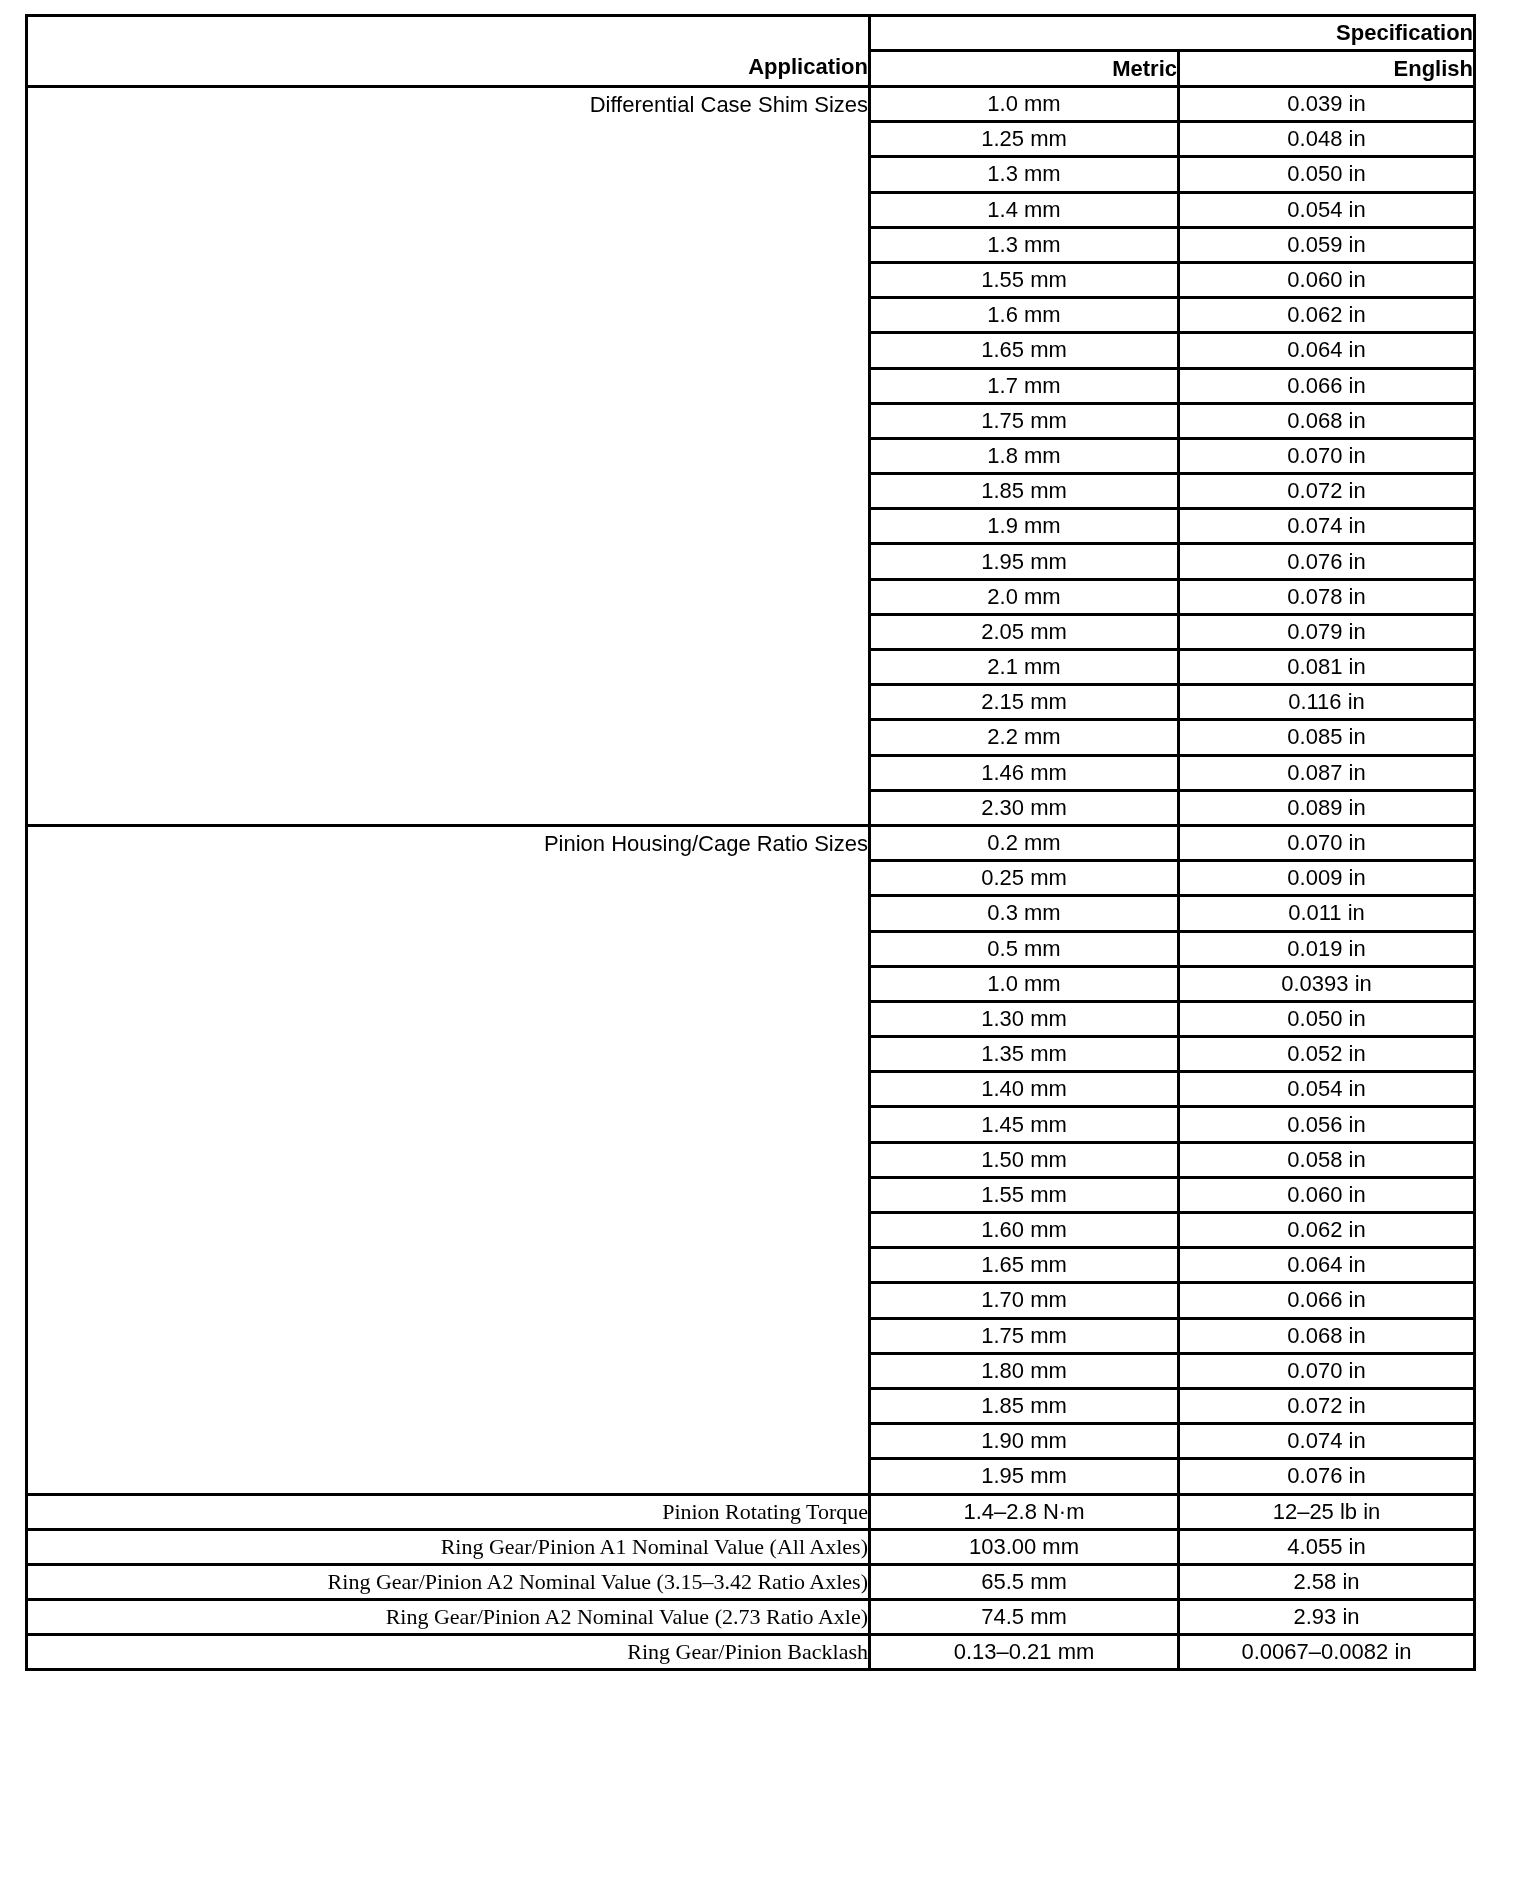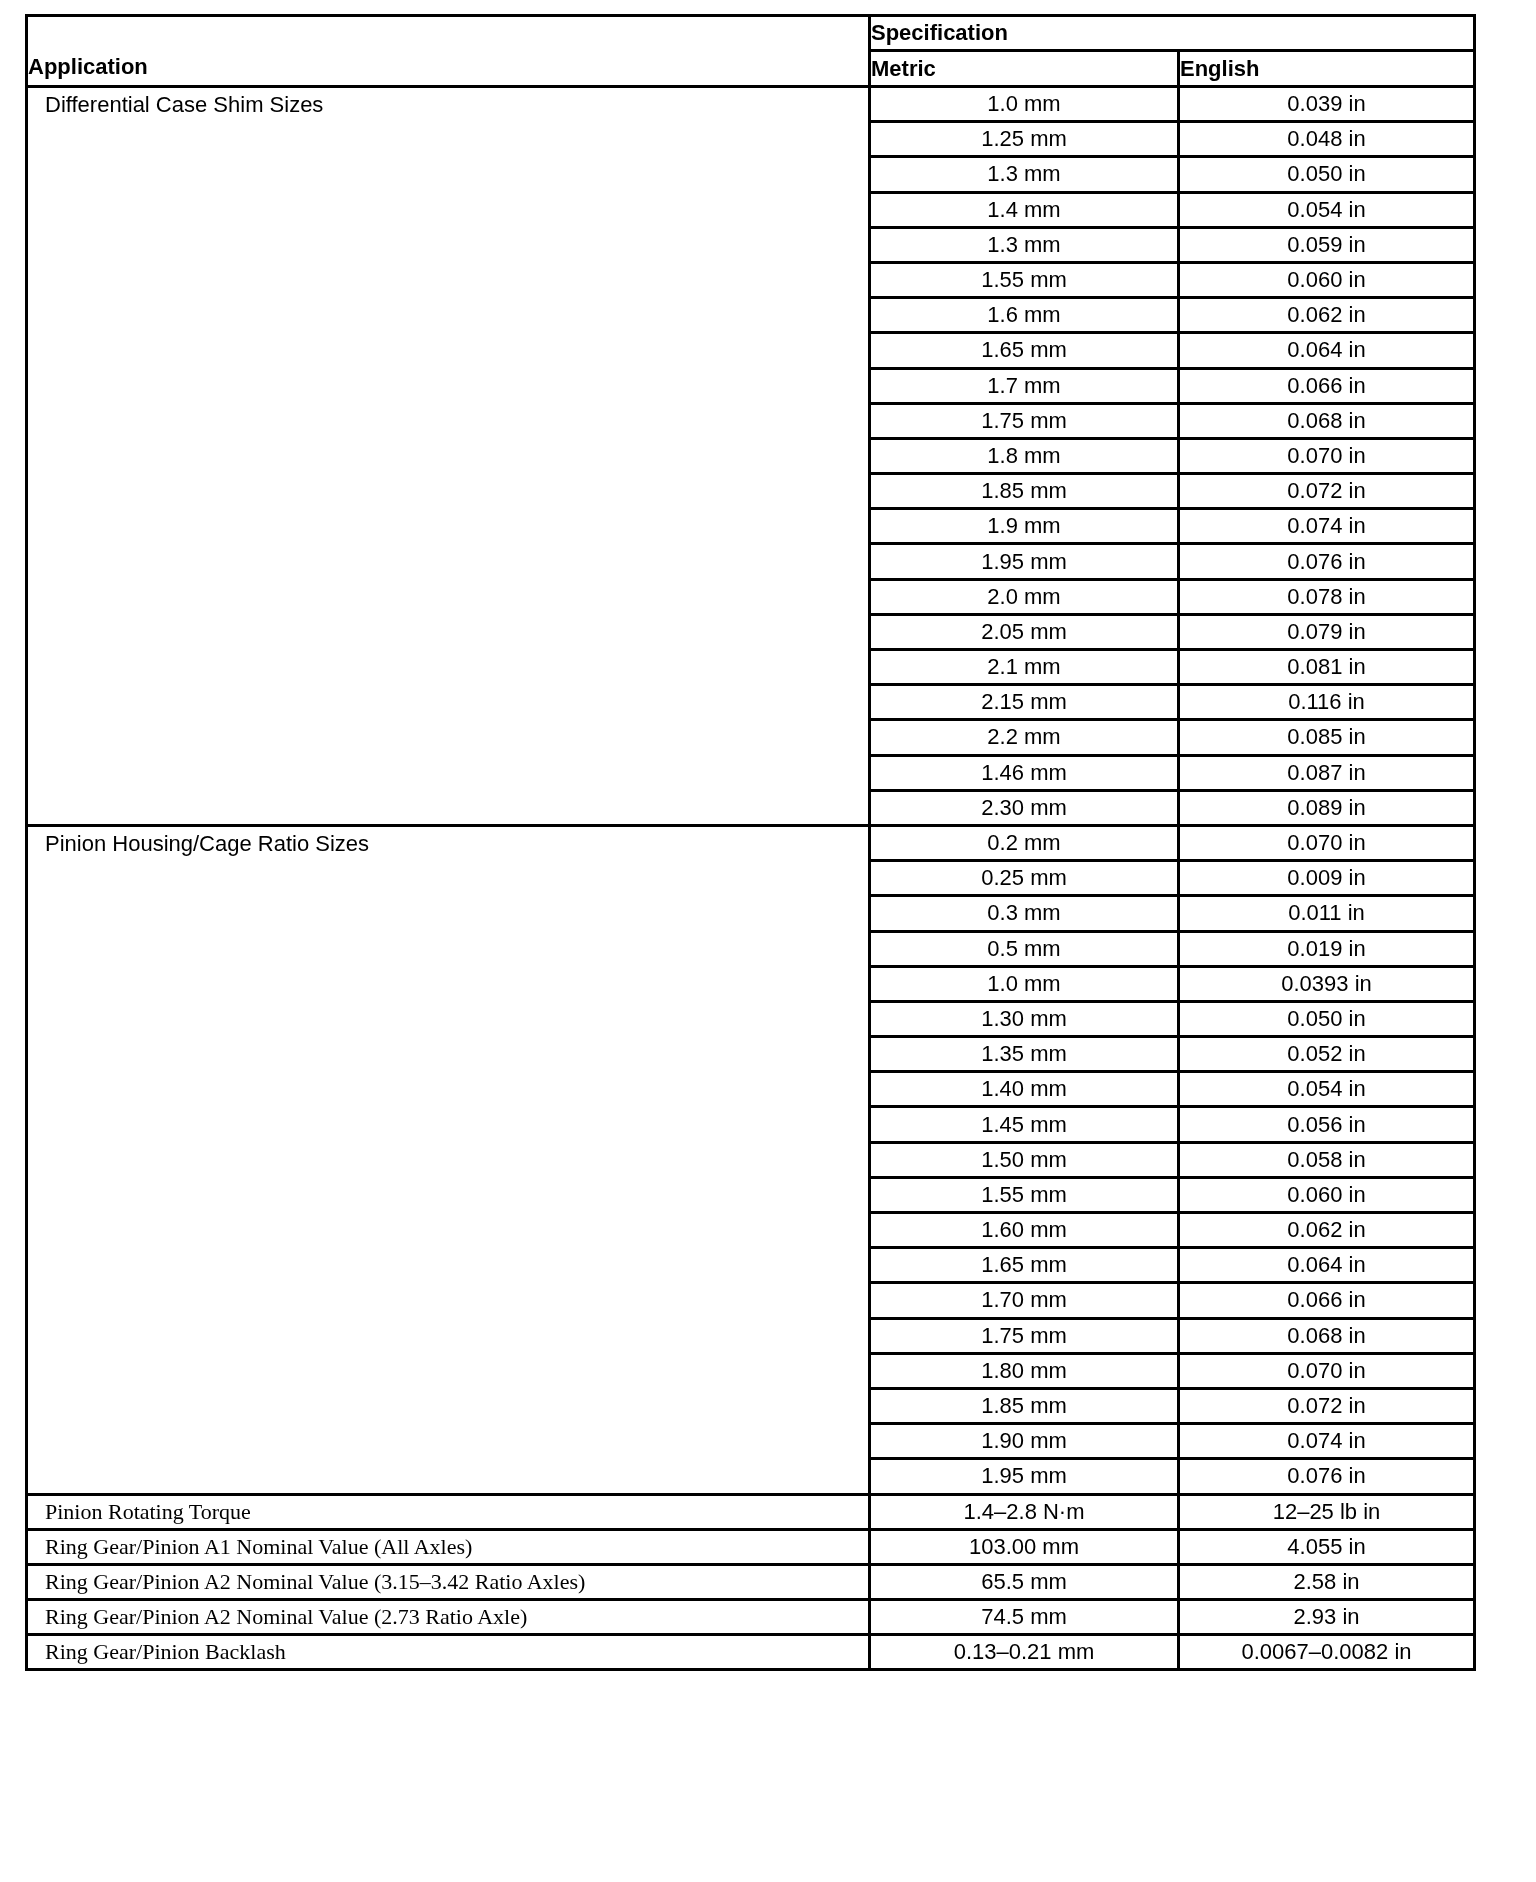--- a/index.html
+++ b/index.html
@@ -9,26 +9,26 @@
     position: absolute; left: 25px; top: 14px;
     border-collapse: collapse; table-layout: fixed;
     width: 1448px;
   }
   table.spec col.app { width: 843px; }
   table.spec col.metric { width: 309px; }
   table.spec col.english { width: 296px; }
   table.spec th, table.spec td {
     border: 3px solid #000; padding: 0; font-size: 22px; line-height: 1;
   }
-  table.spec thead th { font-weight: bold; text-align: left; height: 32px; }
+  table.spec thead th { font-weight: bold; text-align: right; height: 32px; }
   table.spec thead tr.r1 th.spec-head { height: 32px; }
   table.spec thead tr.r2 th { height: 33px; }
   table.spec thead th.app-head { vertical-align: bottom; padding-bottom: 7px; }
   table.spec td.app {
-    vertical-align: top; text-align: left; padding: 6px 0 0 17px;
+    vertical-align: top; text-align: right; padding: 6px 0 0 17px;
   }
   table.spec td.val { text-align: center; height: 32.2px; vertical-align: middle; }
   table.spec tr.single td.app { vertical-align: middle; padding-top: 0; font-family: Liberation Serif, serif; }
 </style>
 </head>
 <body>
 
 <table class="spec">
   <colgroup>
     <col class="app">

